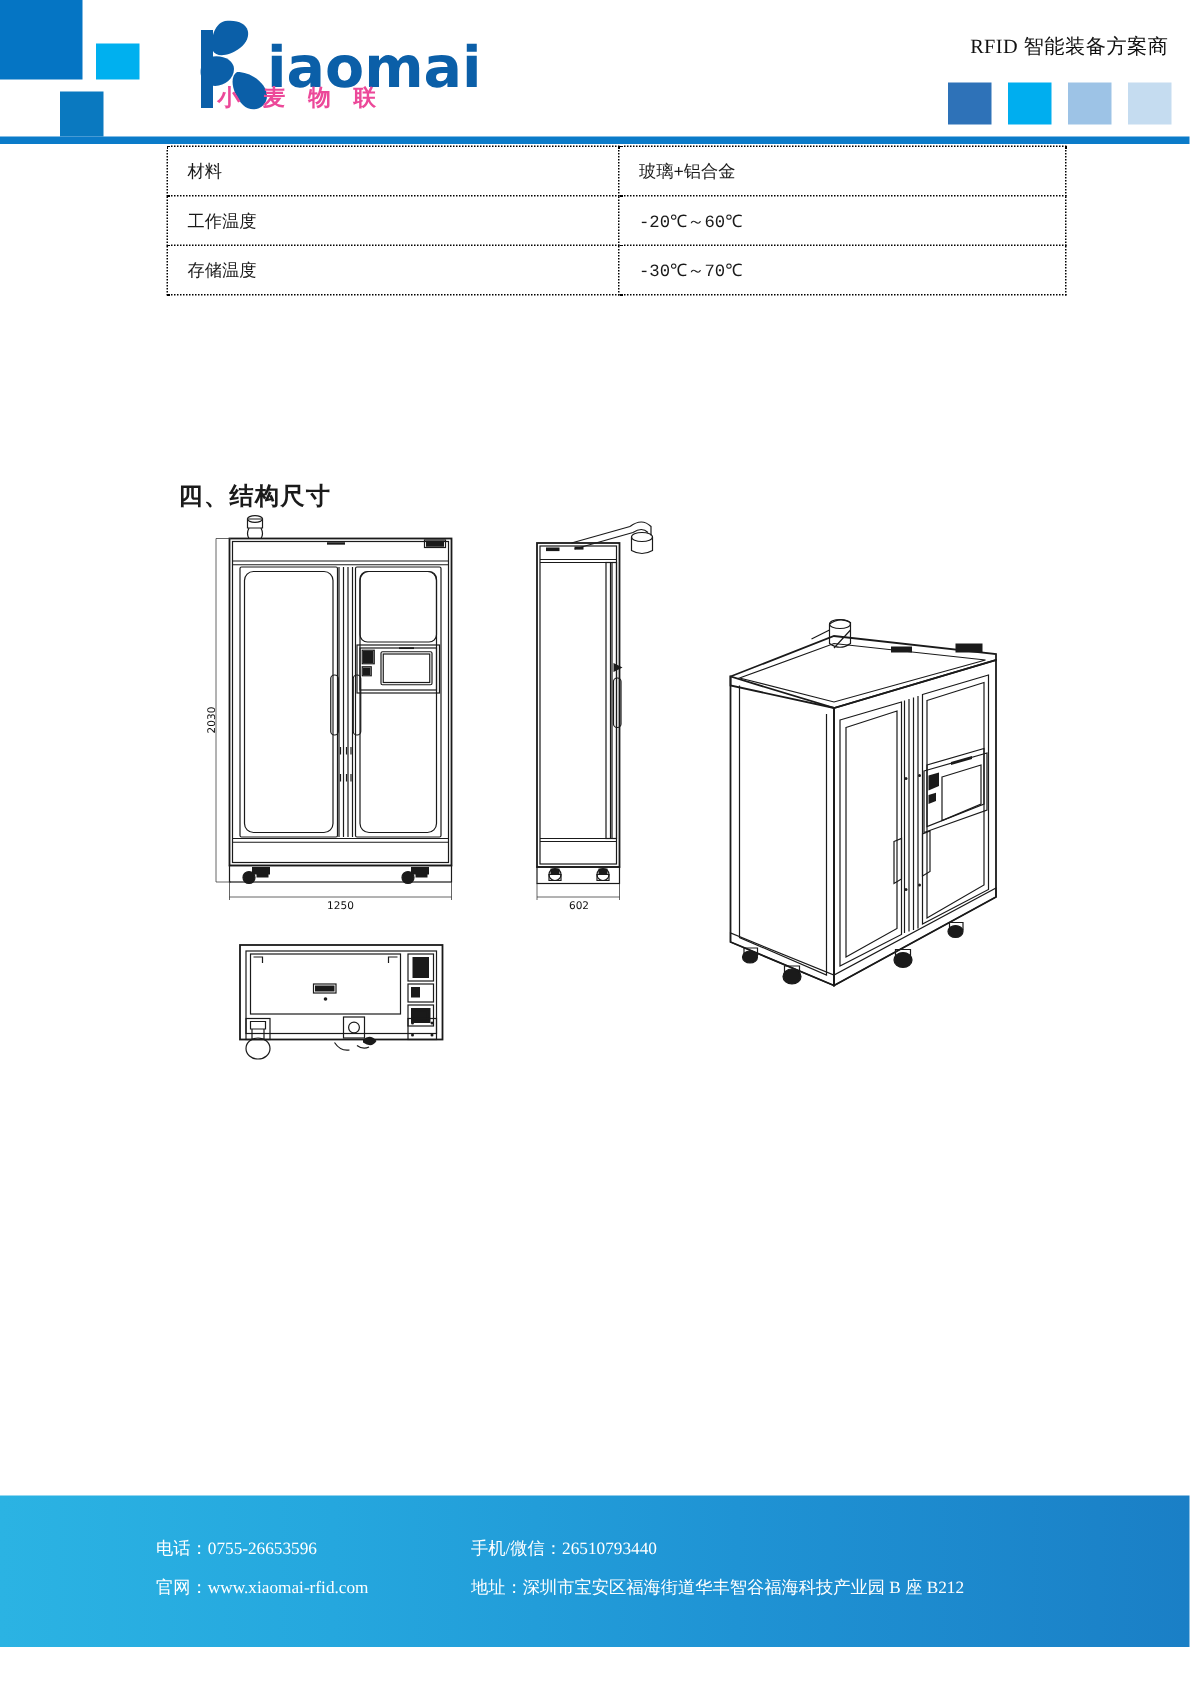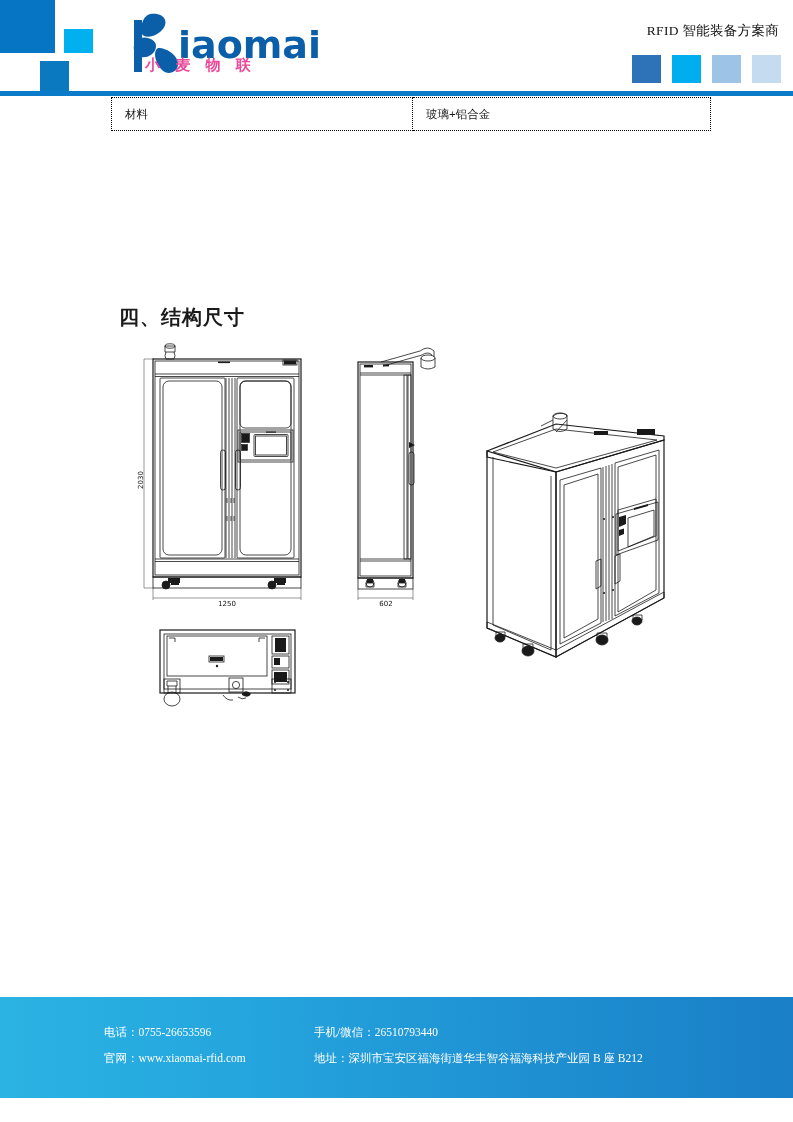--- a/index.html
+++ b/index.html
@@ -33,27 +33,27 @@
   
   .spec{position:absolute;left:111px;top:97px;width:571px;
         border-collapse:collapse;table-layout:fixed;}
   .spec td{
     border:1px dotted #000;
     height:32px;
     font-size:11.5px;
     color:#1a1a1a;
     padding:0 0 0 13px;
     vertical-align:middle;
-    font-family:Liberation Sans, sans-serif;
+    font-family:Liberation Mono, monospace;
   }
   .spec td.k{width:287px;}
   .spec td.v{width:284px;}
 
   
-  .sec-h{position:absolute;left:119px;top:304px;font-size:20px;font-weight:bold;
+  .sec-h{position:absolute;left:119px;top:321px;font-size:16px;font-weight:bold;
          color:#1a1a1a;font-family:"DejaVu Sans","Liberation Sans",sans-serif;
          letter-spacing:1px;}
 
   
   .draw{position:absolute;left:0;top:340px;width:793px;height:400px;text-align:center;}
   .draw svg{display:block;}
 
   
   .footer{position:absolute;left:0;top:997px;width:793px;height:101px;
           background:linear-gradient(90deg,#2bb3e3 0%,#25a7de 28%,#1f93d4 62%,#1a7fc6 100%);}
@@ -97,20 +97,28 @@
 
   <div class="hdr-rule"></div>
 </div>
 
 <table class="spec">
     <tbody>
   <tr>
     <td class="k">材料</td>
     <td class="v">玻璃+铝合金</td>
   </tr>
+  <tr>
+    <td class="k">工作温度</td>
+    <td class="v">-20℃～60℃</td>
+  </tr>
+  <tr>
+    <td class="k">存储温度</td>
+    <td class="v">-30℃～70℃</td>
+  </tr>
 </tbody>
   </table>
 
 <div class="sec-h">四、结构尺寸</div>
 
 <div class="draw">
 <svg width="793" height="400" viewBox="0 0 793 400">
   <defs>
     <style>
       .ln{fill:none;stroke:#1a1a1a;stroke-width:.8;}

